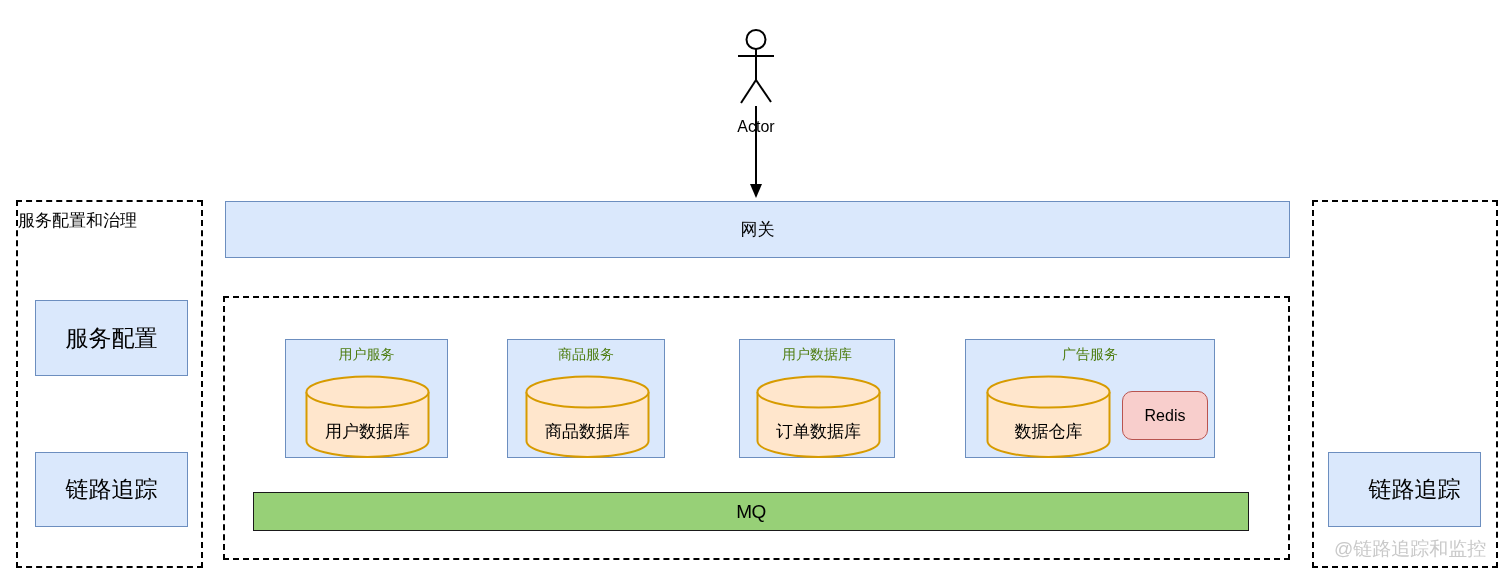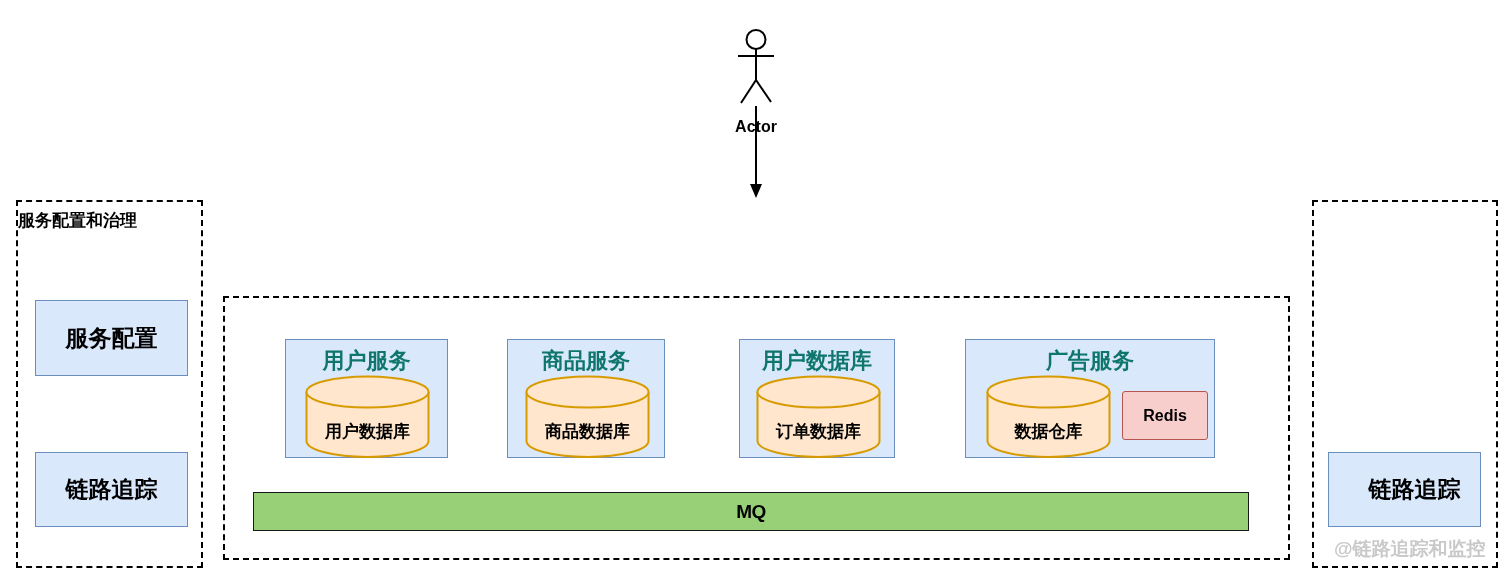--- a/index.html
+++ b/index.html
@@ -4,21 +4,20 @@
 <style>
   * { margin: 0; padding: 0; box-sizing: border-box; }
   html, body { background: #ffffff; }
   body { font-family: "Liberation Sans", "DejaVu Sans", sans-serif; color: #1a1a1a; }
   .canvas {
     position: relative;
     width: 1512px;
     height: 573px;
     background: #ffffff;
     overflow: hidden;
-    font-weight: bold;
   }
   
   .dashed-panel {
     position: absolute;
     border: 2px dashed #000000;
     background: transparent;
   }
   .panel-left  { left: 16px;   top: 200px; width: 187px;  height: 368px; }
   .panel-right { left: 1312px; top: 200px; width: 186px;  height: 368px; }
   .panel-center{ left: 223px;  top: 296px; width: 1067px; height: 264px; }
@@ -65,35 +64,35 @@
     border: 1px solid #6c8ebf;
   }
   .svc-1 { left: 60px;  width: 163px; }
   .svc-2 { left: 282px; width: 158px; }
   .svc-3 { left: 514px; width: 156px; }
   .svc-4 { left: 740px; width: 250px; }
   .service-title {
     position: absolute;
     top: 6px; left: 0; right: 0;
     text-align: center;
-    font-size: 22px;
-    color: #0f766e;
+    font-size: 14px;
+    color: #4d7c0f;
   }
   .cylinder-svg { position: absolute; top: 35px; }
   .cyl-center-163 { left: 19px; }
   .cyl-center-158 { left: 17px; }
   .cyl-center-156 { left: 16px; }
   .cyl-left       { left: 20px; }
   .cyl-label { font-size: 17px; fill: #000; }
   .redis-node {
     position: absolute;
     left: 156px; top: 51px; width: 86px; height: 49px;
     background: #f8cecc;
     border: 1.5px solid #b85450;
-    border-radius: 3px;
+    border-radius: 10px;
     display: flex;
     align-items: center;
     justify-content: center;
     font-size: 16px;
     color: #000;
   }
   
   .mq-bar {
     position: absolute;
     left: 28px; top: 194px; width: 996px; height: 39px;
@@ -132,20 +131,23 @@
       <line x1="40" y1="55" x2="25" y2="78"></line>
       <line x1="40" y1="55" x2="55" y2="77"></line>
     </g>
     <g>
       <line x1="40" y1="81" x2="40" y2="161" stroke="#000" stroke-width="2"></line>
       <polygon points="34,159 46,159 40,173" fill="#000"></polygon>
     </g>
     <text class="actor-label" x="40" y="107" text-anchor="middle">Actor</text>
   </svg>
 
+  <div class="gateway">
+    <span>网关</span>
+  </div>
 
   <div class="dashed-panel panel-left">
     <div class="panel-title">服务配置和治理</div>
     <div class="blue-node ln-1">
       <span>服务配置</span>
     </div>
     <div class="blue-node ln-2">
       <span>链路追踪</span>
     </div>
   </div>

